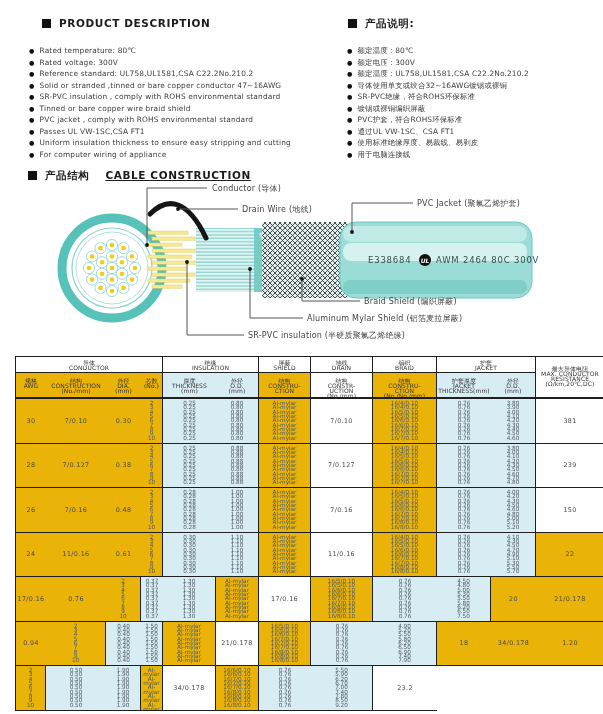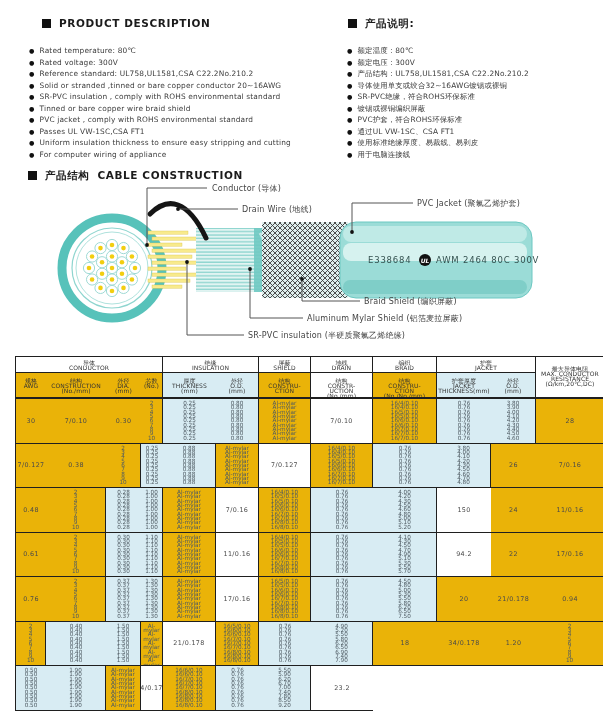--- a/index.html
+++ b/index.html
@@ -1,20 +1,20 @@
 <!DOCTYPE html>
 <html><head>
 <meta charset="utf-8">
 <style>
   html,body{margin:0;padding:0;}
   body{width:603px;height:714px;position:relative;background:#fff;overflow:hidden;
        font-family:"DejaVu Sans","Liberation Sans",sans-serif;}
   .sec-title{position:absolute;font-size:10.5px;font-weight:bold;color:#1b1b1b;letter-spacing:.6px;white-space:nowrap;}
   .sq{display:inline-block;width:9px;height:9px;background:#111;margin-right:8px;vertical-align:-1px;}
-  .en-gap{margin-left:8px;}
+  .en-gap{margin-left:16px;text-decoration:underline;}
   ul.bullets{position:absolute;list-style:none;margin:0;padding:0;font-size:7.4px;color:#3b3b3b;
              line-height:11.5px;letter-spacing:.15px;white-space:nowrap;}
   ul.bullets .dot{font-size:6.2px;margin-right:5px;color:#111;}
   
   #cable-table{position:absolute;left:15px;top:356px;width:588px;display:grid;
                grid-template-rows:16px 26px repeat(7,44.5px);
                border-left:1.8px solid #1f1f1f;border-top:1.5px solid #1f1f1f;background:#fff;}
   #cable-table > div{box-sizing:border-box;overflow:hidden;}
   .bgy{background:#eab308;} .bgb{background:#D8ECF3;} .bgw{background:#fff;}
   .gb{border-right:1.4px solid #1f1f1f;}
@@ -40,32 +40,32 @@
   <span class="sq"></span><span>PRODUCT DESCRIPTION</span>
 </div>
 <div class="sec-title" style="left:348px;top:17px;">
   <span class="sq"></span><span>产品说明:</span>
 </div>
 
 <ul class="bullets" style="left:29px;top:45px;" id="left-bullets">
     <li><span class="dot">●</span><span>Rated temperature: 80℃</span></li>
     <li><span class="dot">●</span><span>Rated voltage: 300V</span></li>
     <li><span class="dot">●</span><span>Reference standard: UL758,UL1581,CSA C22.2No.210.2</span></li>
-    <li><span class="dot">●</span><span>Solid or stranded ,tinned or bare copper conductor 20~16AWG</span></li>
+    <li><span class="dot">●</span><span>Solid or stranded ,tinned or bare copper conductor 47~16AWG</span></li>
     <li><span class="dot">●</span><span>SR-PVC insulation , comply with ROHS environmental standard</span></li>
     <li><span class="dot">●</span><span>Tinned or bare copper wire braid shield</span></li>
     <li><span class="dot">●</span><span>PVC jacket , comply with ROHS environmental standard</span></li>
     <li><span class="dot">●</span><span>Passes UL VW-1SC,CSA FT1</span></li>
     <li><span class="dot">●</span><span>Uniform insulation thickness to ensure easy stripping and cutting</span></li>
     <li><span class="dot">●</span><span>For computer wiring of appliance</span></li>
   </ul>
 <ul class="bullets" style="left:347px;top:45px;" id="right-bullets">
     <li><span class="dot">●</span><span>额定温度：80℃</span></li>
     <li><span class="dot">●</span><span>额定电压：300V</span></li>
-    <li><span class="dot">●</span><span>产品结构：UL758,UL1581,CSA C22.2No.210.2</span></li>
+    <li><span class="dot">●</span><span>额定温度：UL758,UL1581,CSA C22.2No.210.2</span></li>
     <li><span class="dot">●</span><span>导体使用单支或绞合32~16AWG镀锡或裸铜</span></li>
     <li><span class="dot">●</span><span>SR-PVC绝缘，符合ROHS环保标准</span></li>
     <li><span class="dot">●</span><span>镀锡或裸铜编织屏蔽</span></li>
     <li><span class="dot">●</span><span>PVC护套，符合ROHS环保标准</span></li>
     <li><span class="dot">●</span><span>通过UL VW-1SC、CSA FT1</span></li>
     <li><span class="dot">●</span><span>使用标准绝缘厚度、易裁线、易剥皮</span></li>
     <li><span class="dot">●</span><span>用于电脑连接线</span></li>
   </ul>
 
 <div class="sec-title" style="left:28px;top:169px;">
@@ -351,20 +351,21 @@
       <span class="sl">3.80</span>
       <span class="sl">3.90</span>
       <span class="sl">4.00</span>
       <span class="sl">4.10</span>
       <span class="sl">4.20</span>
       <span class="sl">4.30</span>
       <span class="sl">4.40</span>
       <span class="sl">4.50</span>
       <span class="sl">4.60</span>
     </div>
+    <div class="v bgw">381</div>
     <div class="v bgy">28</div>
     <div class="v bgy">7/0.127</div>
     <div class="v bgy">0.38</div>
     <div class="stk bgy gb">
       <span class="sl">2</span>
       <span class="sl">3</span>
       <span class="sl">4</span>
       <span class="sl">5</span>
       <span class="sl">6</span>
       <span class="sl">7</span>
@@ -432,20 +433,21 @@
       <span class="sl">3.80</span>
       <span class="sl">4.00</span>
       <span class="sl">4.10</span>
       <span class="sl">4.20</span>
       <span class="sl">4.30</span>
       <span class="sl">4.50</span>
       <span class="sl">4.60</span>
       <span class="sl">4.70</span>
       <span class="sl">4.80</span>
     </div>
+    <div class="v bgw">239</div>
     <div class="v bgy">26</div>
     <div class="v bgy">7/0.16</div>
     <div class="v bgy">0.48</div>
     <div class="stk bgy gb">
       <span class="sl">2</span>
       <span class="sl">3</span>
       <span class="sl">4</span>
       <span class="sl">5</span>
       <span class="sl">6</span>
       <span class="sl">7</span>
@@ -595,21 +597,20 @@
       <span class="sl">4.10</span>
       <span class="sl">4.30</span>
       <span class="sl">4.50</span>
       <span class="sl">4.70</span>
       <span class="sl">4.90</span>
       <span class="sl">5.10</span>
       <span class="sl">5.30</span>
       <span class="sl">5.50</span>
       <span class="sl">5.70</span>
     </div>
-    <div class="v bgw">94.2</div>
     <div class="v bgy">22</div>
     <div class="v bgy">17/0.16</div>
     <div class="v bgy">0.76</div>
     <div class="stk bgy gb">
       <span class="sl">2</span>
       <span class="sl">3</span>
       <span class="sl">4</span>
       <span class="sl">5</span>
       <span class="sl">6</span>
       <span class="sl">7</span>

